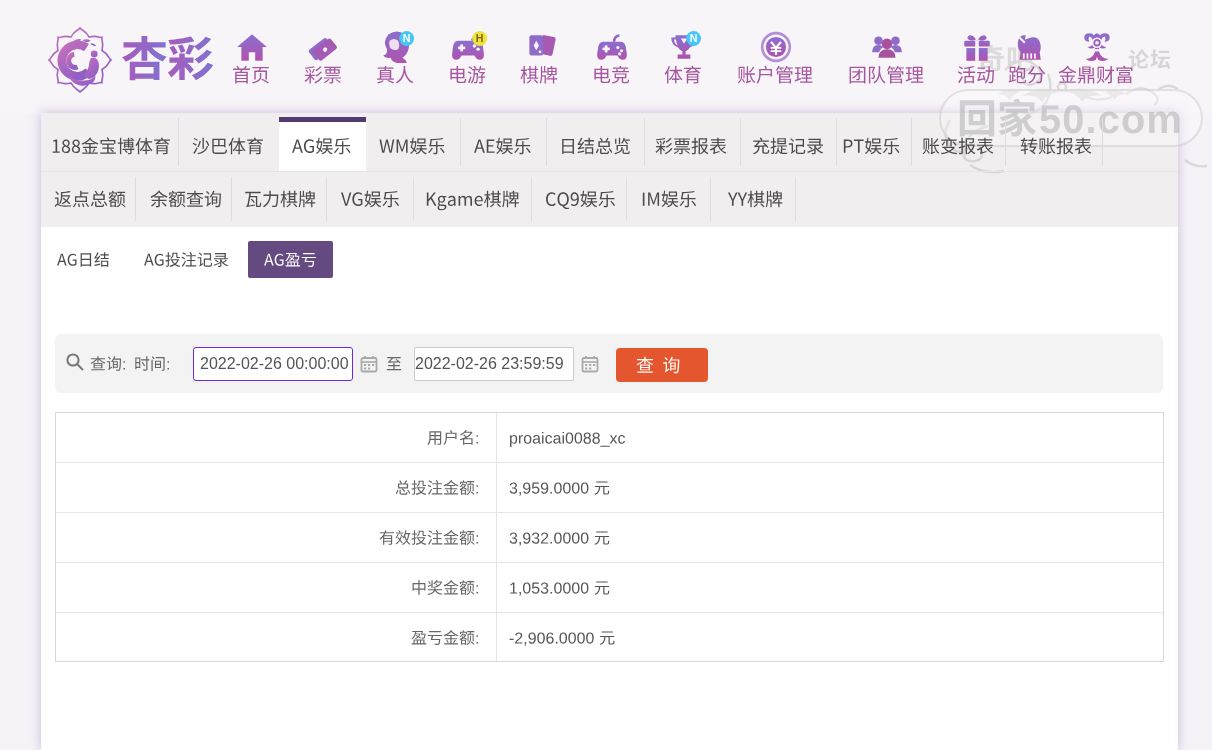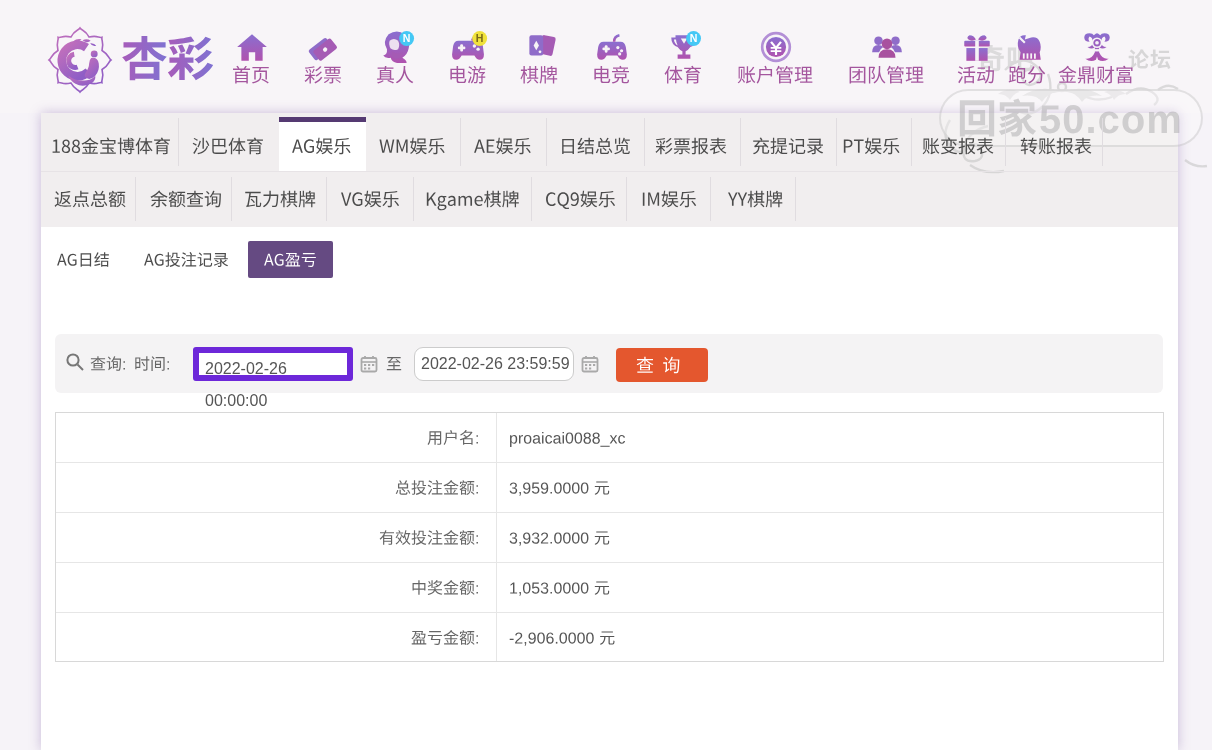--- a/index.html
+++ b/index.html
@@ -396,37 +396,37 @@
     <svg class="v " style="left:90.0px;top:351.5px" width="38" height="24" viewBox="0 -17.6 38 24" fill="#666">
       <path transform="translate(0.0,0) scale(0.0160,-0.0160)" d="M295 218H700V134H295ZM295 352H700V270H295ZM221 406V80H778V406ZM74 20V-48H930V20ZM460 840V713H57V647H379C293 552 159 466 36 424C52 410 74 382 85 364C221 418 369 523 460 642V437H534V643C626 527 776 423 914 372C925 391 947 420 964 434C838 473 702 556 615 647H944V713H534V840Z"></path>
       <path transform="translate(16.0,0) scale(0.0160,-0.0160)" d="M114 775C163 729 223 664 251 622L305 672C277 713 215 775 166 819ZM42 527V454H183V111C183 66 153 37 135 24C148 10 168 -22 174 -40C189 -20 216 2 385 129C378 143 366 171 360 192L256 116V527ZM506 840C464 713 394 587 312 506C331 495 363 471 377 457C417 502 457 558 492 621H866C853 203 837 46 804 10C793 -3 783 -6 763 -6C740 -6 686 -6 625 -1C638 -21 647 -53 649 -74C703 -76 760 -78 792 -74C826 -71 849 -62 871 -33C910 16 925 176 940 650C941 662 941 690 941 690H529C549 732 567 776 583 820ZM672 292V184H499V292ZM672 353H499V460H672ZM430 523V61H499V122H739V523Z"></path>
       <path transform="translate(32.0,0) scale(0.0078,-0.0078)" d="M187 875V1082H382V875ZM187 0V207H382V0Z"></path>
     </svg>
     <svg class="v " style="left:134.0px;top:351.5px" width="38" height="24" viewBox="0 -17.6 38 24" fill="#666">
       <path transform="translate(0.0,0) scale(0.0160,-0.0160)" d="M474 452C527 375 595 269 627 208L693 246C659 307 590 409 536 485ZM324 402V174H153V402ZM324 469H153V688H324ZM81 756V25H153V106H394V756ZM764 835V640H440V566H764V33C764 13 756 6 736 6C714 4 640 4 562 7C573 -15 585 -49 590 -70C690 -70 754 -69 790 -56C826 -44 840 -22 840 33V566H962V640H840V835Z"></path>
       <path transform="translate(16.0,0) scale(0.0160,-0.0160)" d="M91 615V-80H168V615ZM106 791C152 747 204 684 227 644L289 684C265 726 211 785 164 827ZM379 295H619V160H379ZM379 491H619V358H379ZM311 554V98H690V554ZM352 784V713H836V11C836 -2 832 -6 819 -7C806 -7 765 -8 723 -6C733 -25 743 -57 747 -75C808 -75 851 -75 878 -63C904 -50 913 -31 913 11V784Z"></path>
       <path transform="translate(32.0,0) scale(0.0078,-0.0078)" d="M187 875V1082H382V875ZM187 0V207H382V0Z"></path>
     </svg>
-    <div class="abs" style="left:193px;top:347px;width:160px;height:34px;background:#fff;border:6px solid #6d28d9;border-radius:3px;font-size:16px;color:#555;line-height:32px;padding-left:6px">2022-02-26 00:00:00</div>
+    <div class="abs" style="left:193px;top:347px;width:160px;height:34px;background:#fff;border:1px solid #6d28d9;border-radius:3px;font-size:16px;color:#555;line-height:32px;padding-left:6px">2022-02-26 00:00:00</div>
     <svg class="v" style="left:360px;top:355px" width="18" height="18" viewBox="0 0 18 18">
       <rect x="1.5" y="3" width="15" height="13.5" rx="1.5" fill="none" stroke="#a9a9a9" stroke-width="1.8"></rect>
       <path d="M1.5 7 H16.5" stroke="#a9a9a9" stroke-width="1.6"></path>
       <path d="M5 1 V4 M13 1 V4" stroke="#a9a9a9" stroke-width="1.8"></path>
       <g fill="#a9a9a9">
         <rect x="4" y="9" width="2.2" height="2"></rect>
         <rect x="8" y="9" width="2.2" height="2"></rect>
         <rect x="12" y="9" width="2.2" height="2"></rect>
         <rect x="4" y="12.5" width="2.2" height="2"></rect>
         <rect x="8" y="12.5" width="2.2" height="2"></rect>
       </g>
     </svg>
     <svg class="v " style="left:386.0px;top:351.5px" width="18" height="24" viewBox="0 -17.6 18 24" fill="#666">
       <path transform="translate(0.0,0) scale(0.0160,-0.0160)" d="M146 423C184 436 238 437 783 463C808 437 830 412 845 391L910 437C856 505 743 603 653 670L594 631C635 600 679 563 719 525L254 507C317 564 381 636 442 714H917V785H77V714H343C283 635 216 566 191 544C164 518 142 501 122 497C130 477 143 439 146 423ZM460 415V285H142V215H460V30H54V-41H948V30H537V215H864V285H537V415Z"></path>
     </svg>
-    <div class="abs" style="left:414px;top:347px;width:160px;height:34px;background:#fff;border:1px solid #ccc;border-radius:9px;font-size:16px;color:#555;line-height:32px;padding-left:6px">2022-02-26 23:59:59</div>
+    <div class="abs" style="left:414px;top:347px;width:160px;height:34px;background:#fff;border:1px solid #ccc;border-radius:2px;font-size:16px;color:#555;line-height:32px;">2022-02-26 23:59:59</div>
     <svg class="v" style="left:581px;top:355px" width="18" height="18" viewBox="0 0 18 18">
       <rect x="1.5" y="3" width="15" height="13.5" rx="1.5" fill="none" stroke="#a9a9a9" stroke-width="1.8"></rect>
       <path d="M1.5 7 H16.5" stroke="#a9a9a9" stroke-width="1.6"></path>
       <path d="M5 1 V4 M13 1 V4" stroke="#a9a9a9" stroke-width="1.8"></path>
       <g fill="#a9a9a9">
         <rect x="4" y="9" width="2.2" height="2"></rect>
         <rect x="8" y="9" width="2.2" height="2"></rect>
         <rect x="12" y="9" width="2.2" height="2"></rect>
         <rect x="4" y="12.5" width="2.2" height="2"></rect>
         <rect x="8" y="12.5" width="2.2" height="2"></rect>

